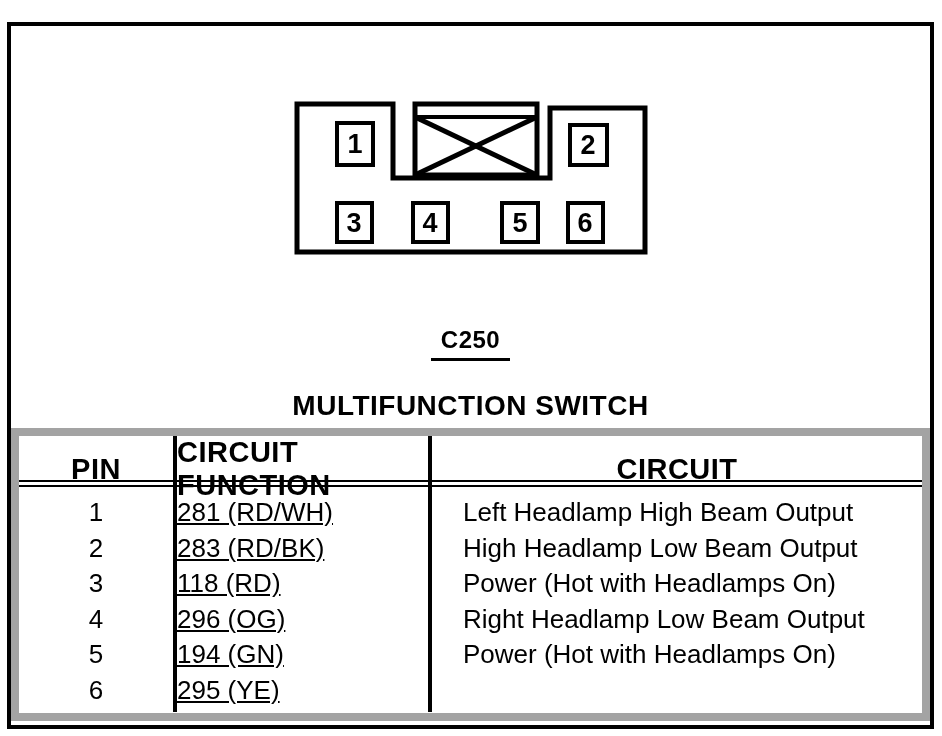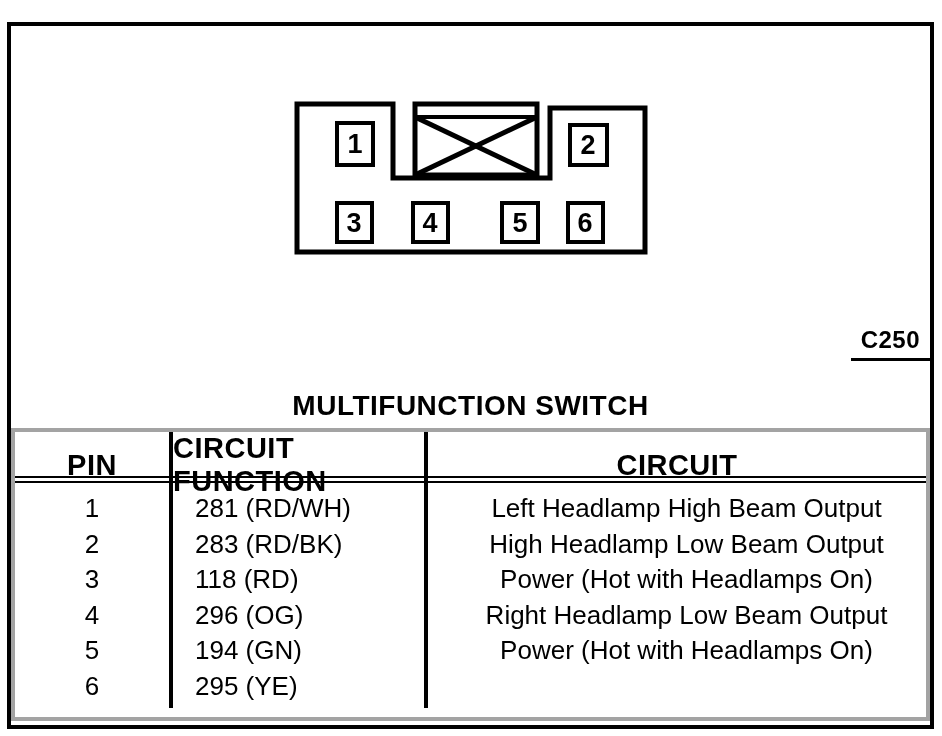--- a/index.html
+++ b/index.html
@@ -37,21 +37,21 @@
   .pin-digit {
     font-family: "Liberation Sans", sans-serif;
     font-weight: 700;
     font-size: 27px;
   }
   .connector-id {
     position: absolute;
     left: 0;
     right: 0;
     top: 300px;
-    text-align: right;
+    text-align: center;
     font-size: 24px;
     font-weight: 700;
     letter-spacing: 0.5px;
   }
   .connector-id .u {
     display: inline-block;
     border-bottom: 3px solid #000000;
     padding: 0 10px 4px 10px;
   }
   .connector-title {
@@ -64,21 +64,21 @@
     font-weight: 700;
     letter-spacing: 0.5px;
     margin-top: 15px;
   }
   .pin-table {
     position: absolute;
     left: 0px;
     top: 402px;
     width: 919px;
     height: 293px;
-    border: 4px solid #a3a3a3;
+    border: 8px solid #a3a3a3;
     box-sizing: border-box;
   }
   .thead {
     display: grid;
     grid-template-columns: 154px 255px 1fr;
     height: 44px;
     border-bottom: 7px double #000000;
     box-sizing: content-box;
   }
   .th {
@@ -98,22 +98,22 @@
   }
   .tcol {
     box-sizing: border-box;
     padding-top: 8px;
     font-size: 26px;
     line-height: 35.5px;
     white-space: nowrap;
   }
   .tcol + .tcol { border-left: 4px solid #000000; }
   .col-pin { text-align: center; }
-  .col-circuit { padding-left: 22px; }
-  .col-function { padding-left: 19px; text-align: center; }
+  .col-circuit { padding-left: 0; text-decoration: underline; }
+  .col-function { padding-left: 31px; }
   .cell { display: block; }
 </style>
 </head>
 <body>
 
 <div class="page">
   <div class="frame">
 
     <svg class="connector-svg" viewBox="0 0 360 165" xmlns="http://www.w3.org/2000/svg">
       <path d="M9,9 L105,9 L105,83 L262,83 L262,13 L357,13 L357,157 L9,157 Z" fill="none" stroke="#000000" stroke-width="5" stroke-linejoin="miter"></path>

